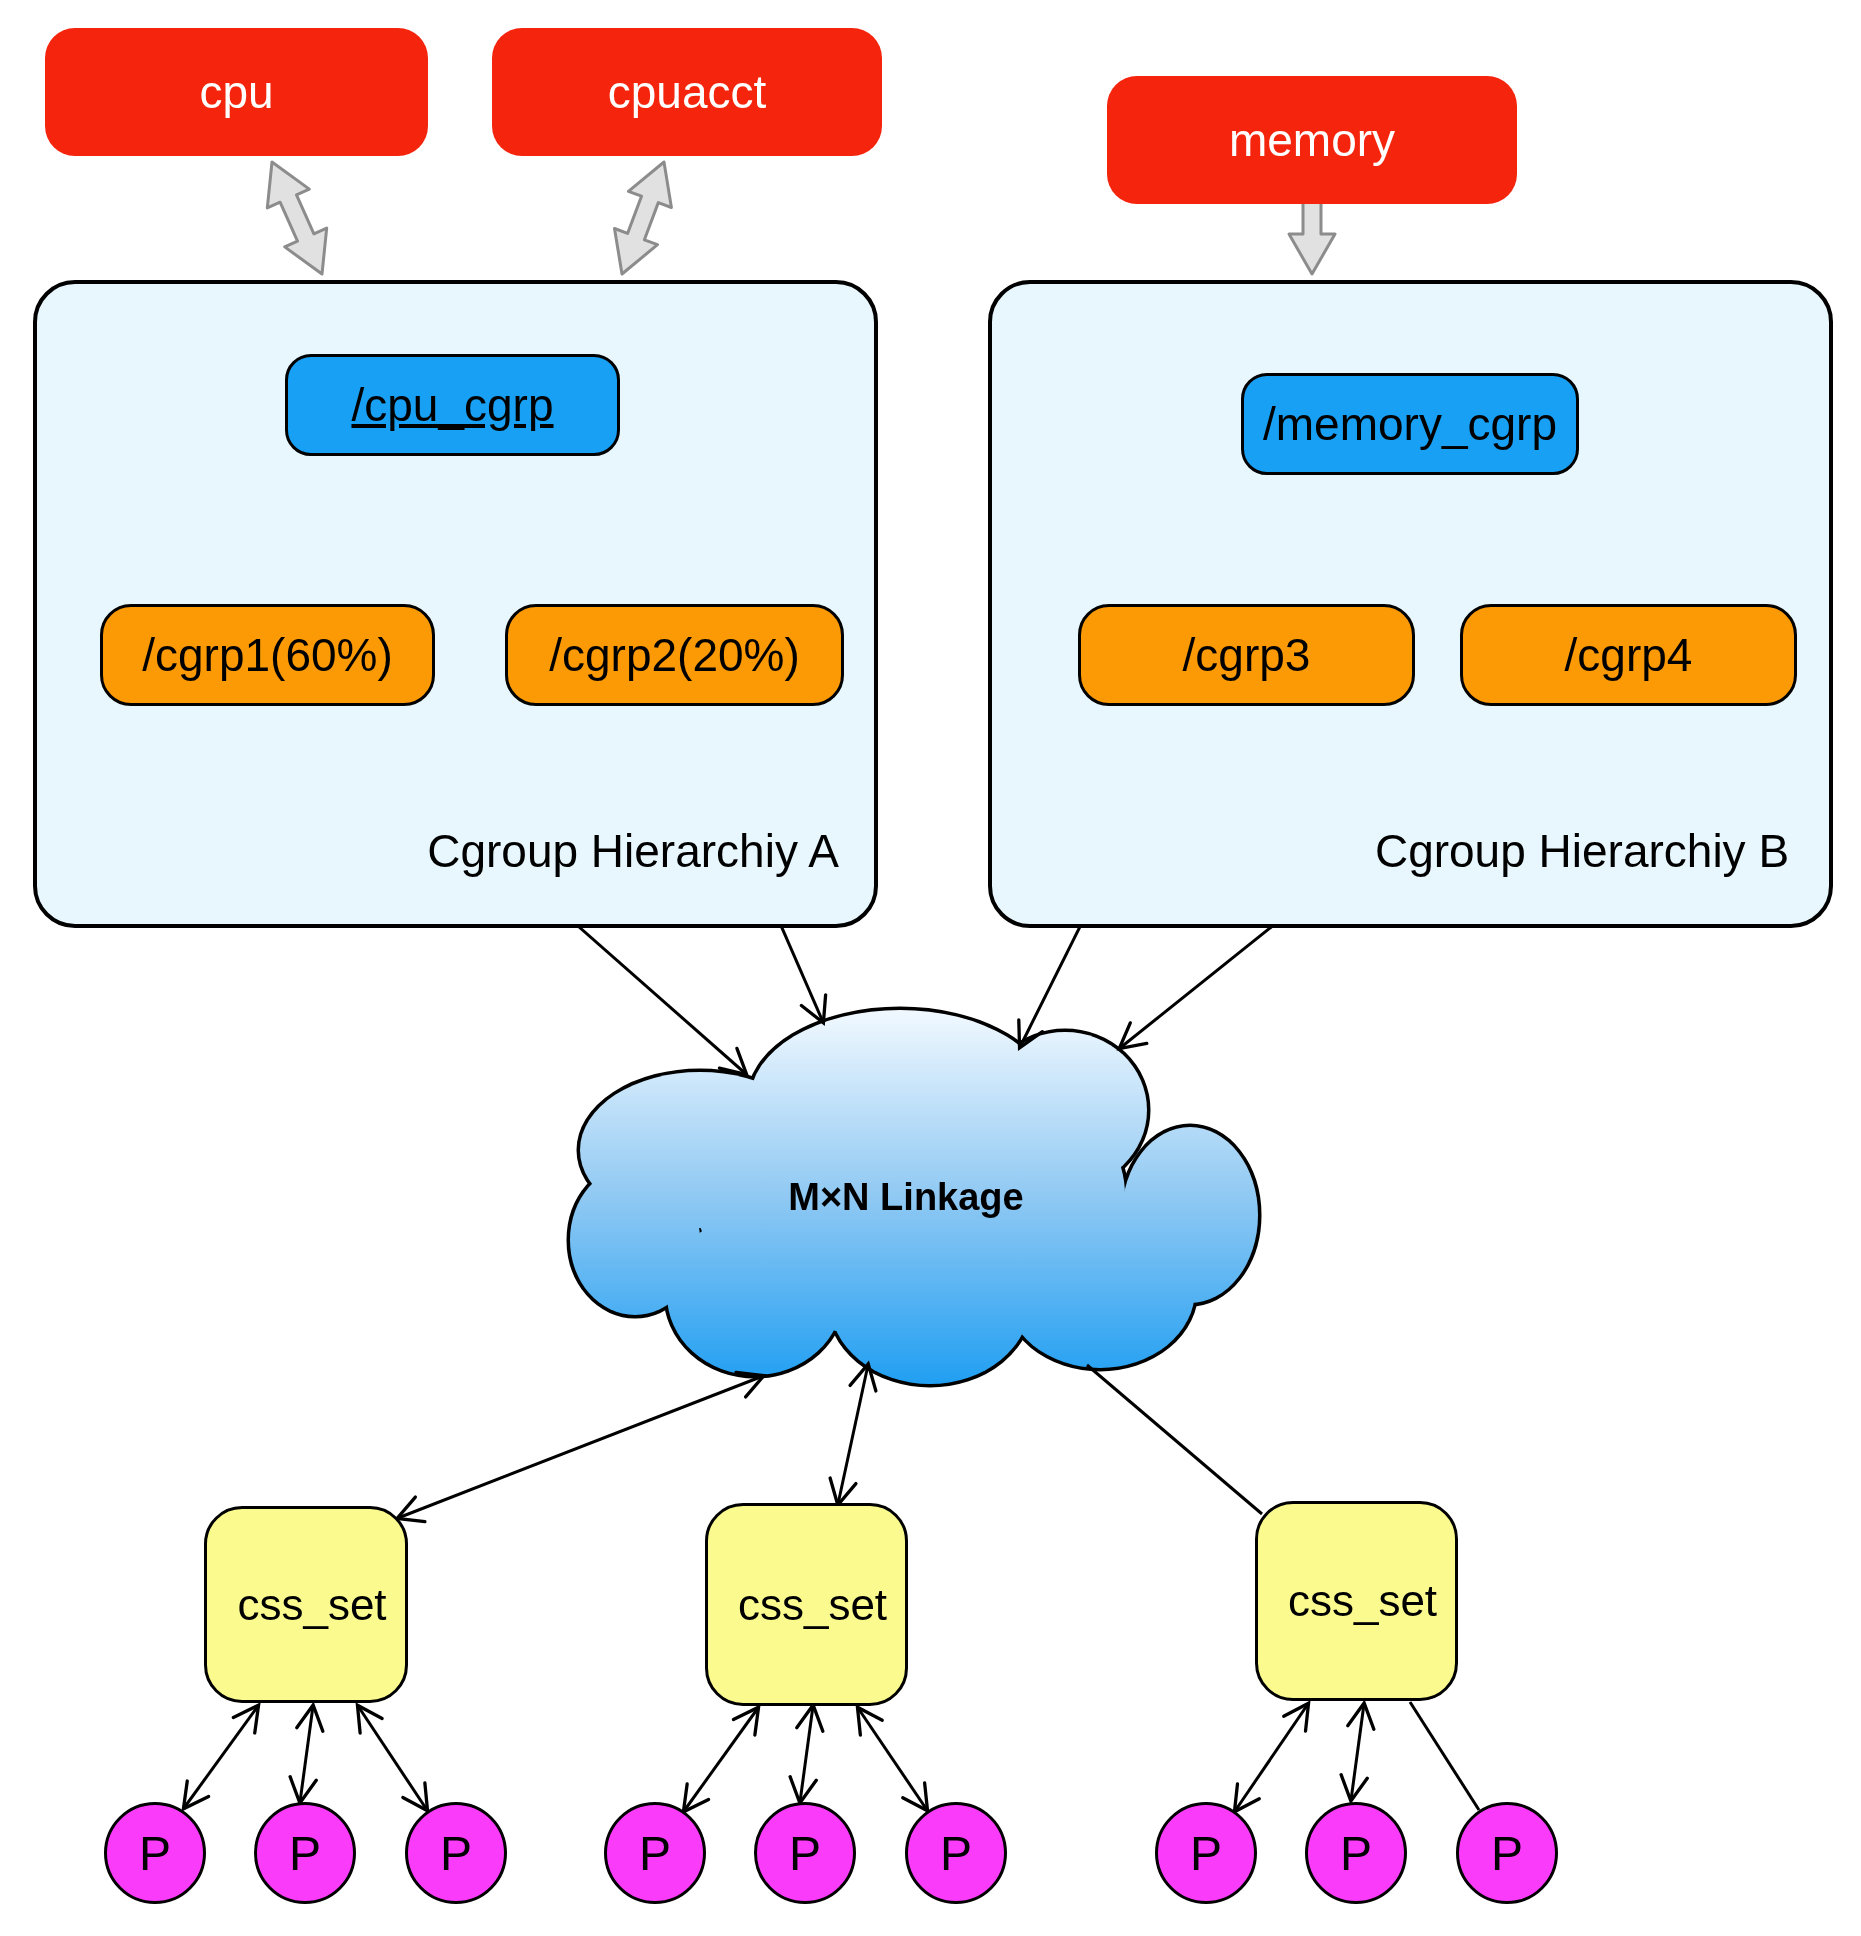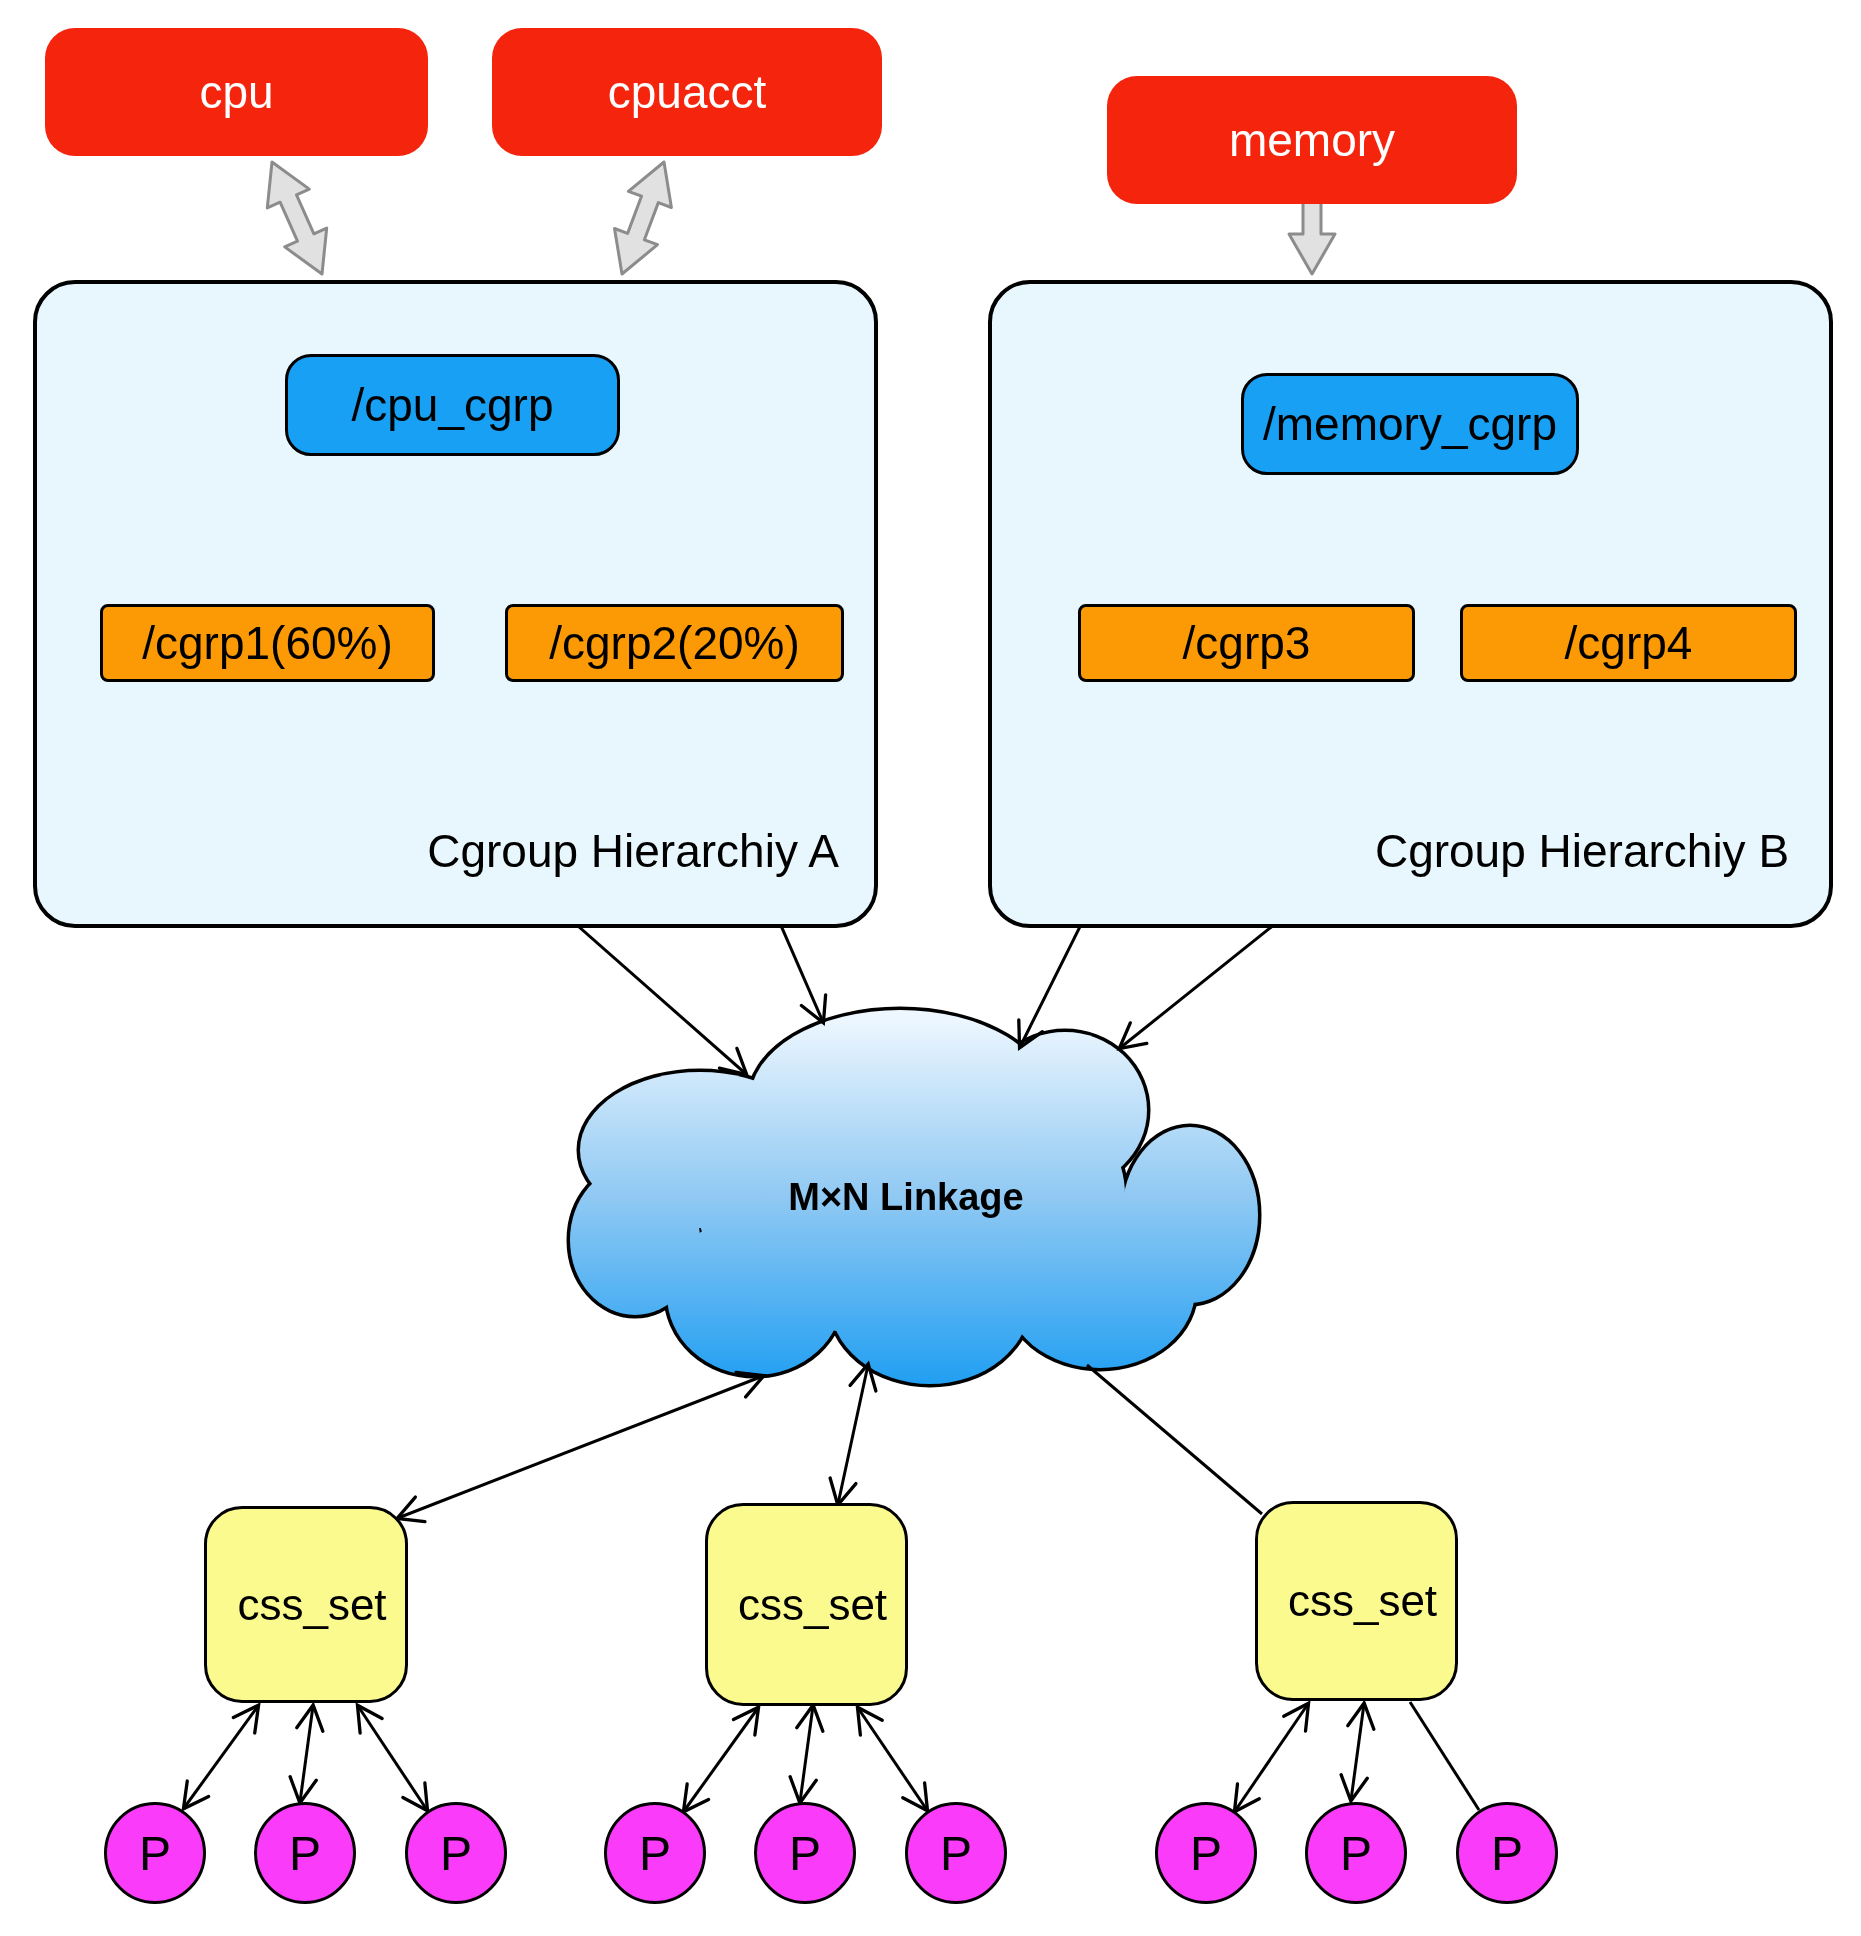--- a/index.html
+++ b/index.html
@@ -40,24 +40,24 @@
     border-radius: 42px;
     box-sizing: border-box;
   }
   .rootnode {
     top: 354px; height: 102px;
     background: var(--root_node, #18a0f4);
     border: 3px solid #000;
     border-radius: 26px;
   }
   .childnode {
-    top: 604px; height: 78px;
+    top: 604px; height: 102px;
     background: var(--child_node, #fb9a04);
     border: 3px solid #000;
-    border-radius: 8px;
+    border-radius: 31px;
   }
   .hier-label {
     position: absolute;
     top: 824px;
     transform: translateX(-50%);
     font-size: 46px;
     white-space: nowrap;
   }
   .cloud-label {
     position: absolute;
@@ -179,21 +179,21 @@
   <div class="node subsystem" style="left:492px; width:390px;">
     <span>cpuacct</span>
   </div>
   <div class="node subsystem" style="left:45px; width:383px;">
     <span>cpu</span>
   </div>
   <div class="node subsystem" style="left:1107px; width:410px;margin-top:48px;">
     <span>memory</span>
   </div>
 
-  <div class="node rootnode" style="left:285px; width:335px;">
+  <div class="node rootnode" style="left:285px; width:335px;text-decoration:underline;">
     <span>/cpu_cgrp</span>
   </div>
   <div class="node rootnode" style="left:1241px; width:338px;margin-top:19px;">
     <span>/memory_cgrp</span>
   </div>
 
   <div class="node childnode" style="left:100px; width:335px;">
     <span>/cgrp1(60%)</span>
   </div>
   <div class="node childnode" style="left:505px; width:339px;">

